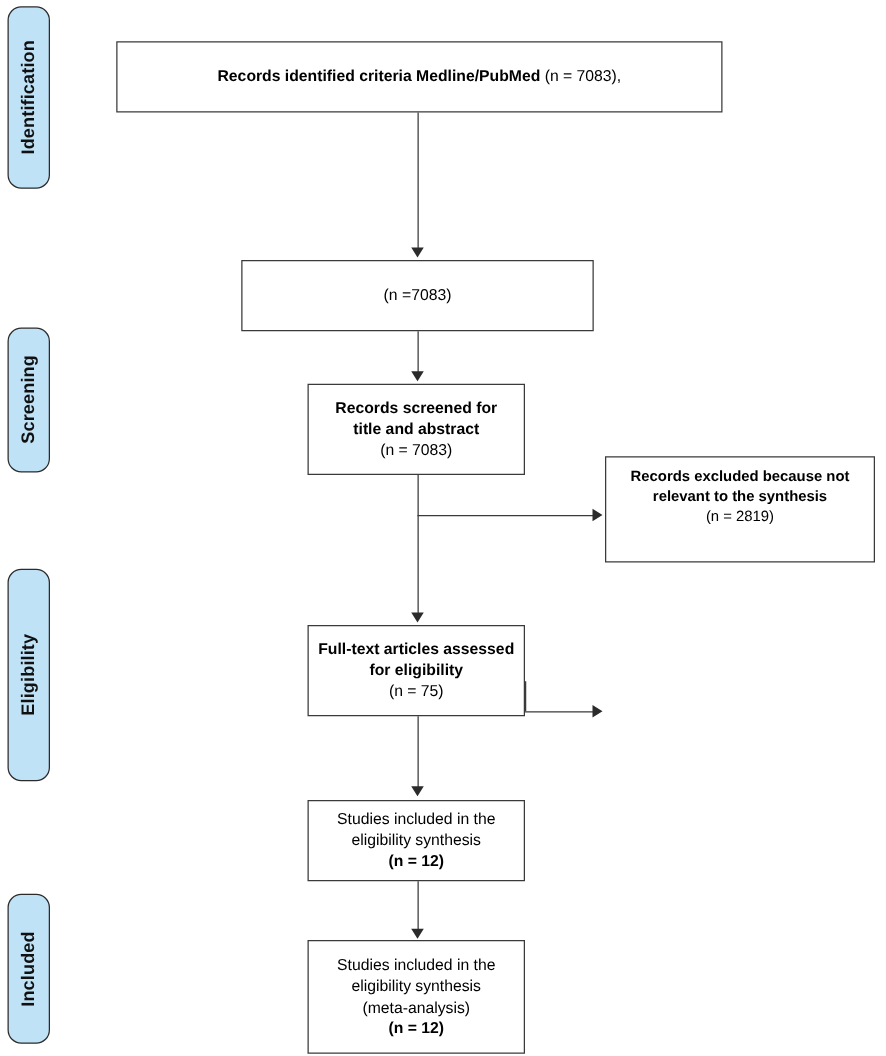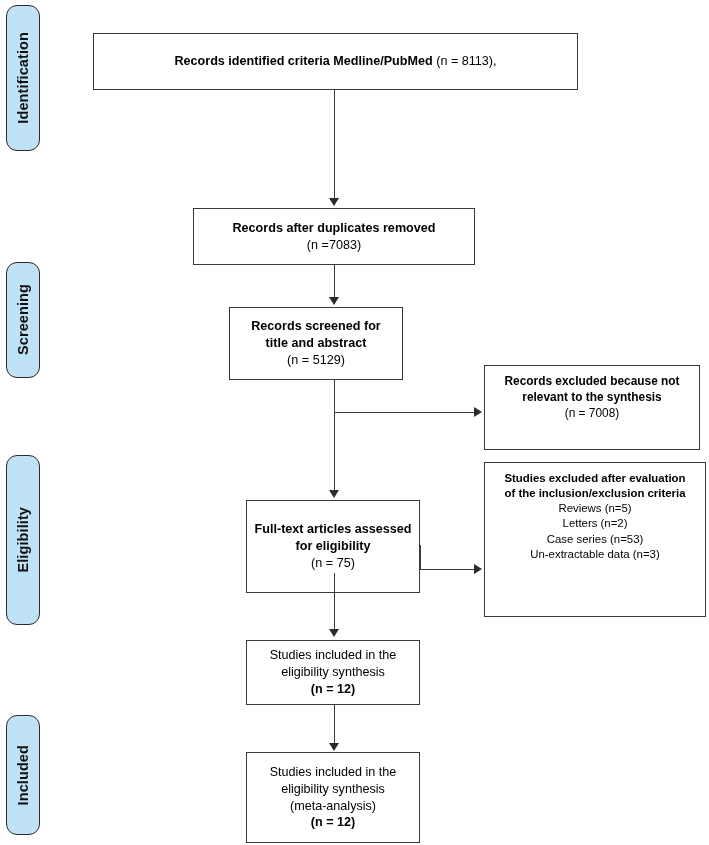--- a/index.html
+++ b/index.html
@@ -107,63 +107,54 @@
   <div class="stage-tab" style="left:6px; top:455px; width:34px; height:170px;">
     <span class="stage-label">Eligibility</span>
   </div>
 
   <div class="stage-tab" style="left:6px; top:715px; width:34px; height:120px;">
     <span class="stage-label">Included</span>
   </div>
 
   <div class="flow-box fs13" style="left:93px; top:33px; width:485px; height:57px;">
     <div class="line">
-      <span class="b">Records identified criteria Medline/PubMed</span><span class="r"> (n = 8113),</span>
+      <span class="b">Records identified criteria Medline/PubMed</span><span class="r"> (n = 7083),</span>
     </div>
   </div>
 
   <div class="vline" style="left:334px; top:90px; height:110px;"></div>
   <div class="arrow-down" style="left:329px; top:198px;"></div>
 
   <div class="flow-box fs13" style="left:193px; top:208px; width:282px; height:57px;">
-    <div class="line b">Records after duplicates removed</div>
     <div class="line r">(n =7083)</div>
   </div>
 
   <div class="vline" style="left:334px; top:265px; height:34px;"></div>
   <div class="arrow-down" style="left:329px; top:297px;"></div>
 
-  <div class="flow-box fs13" style="left:229px; top:307px; width:174px; height:73px;">
+  <div class="flow-box fs13" style="left:246px; top:307px; width:174px; height:73px;">
     <div class="line b">Records screened for</div>
     <div class="line b">title and abstract</div>
-    <div class="line r">(n = 5129)</div>
+    <div class="line r">(n = 7083)</div>
   </div>
 
   <div class="vline" style="left:334px; top:380px; height:112px;"></div>
   <div class="arrow-down" style="left:329px; top:490px;"></div>
 
   <div class="hline" style="left:334px; top:412px; width:142px;"></div>
   <div class="arrow-right" style="left:474px; top:407px;"></div>
 
   <div class="flow-box fs12 top-text" style="left:484px; top:365px; width:216px; height:85px;">
     <div class="line b">Records excluded because not</div>
     <div class="line b">relevant to the synthesis</div>
-    <div class="line r">(n = 7008)</div>
+    <div class="line r">(n = 2819)</div>
   </div>
 
-  <div class="flow-box fs115 top-text" style="left:484px; top:462px; width:222px; height:155px;">
-    <div class="line b">Studies excluded after evaluation</div>
-    <div class="line b">of the inclusion/exclusion criteria</div>
-    <div class="line r">Reviews (n=5)</div>
-    <div class="line r">Letters (n=2)</div>
-    <div class="line r">Case series (n=53)</div>
-    <div class="line r">Un-extractable data (n=3)</div>
-  </div>
 
-  <div class="flow-box fs13" style="left:246px; top:500px; width:174px; height:93px;">
+  <div class="flow-box fs13" style="left:246px; top:500px; width:174px; height:73px;">
     <div class="line b">Full-text articles assessed</div>
     <div class="line b">for eligibility</div>
     <div class="line r">(n = 75)</div>
   </div>
 
   <div class="vline" style="left:420px; top:545px; height:24px;"></div>
   <div class="hline" style="left:420px; top:569px; width:56px;"></div>
   <div class="arrow-right" style="left:474px; top:564px;"></div>
 
   <div class="vline" style="left:334px; top:573px; height:58px;"></div>

